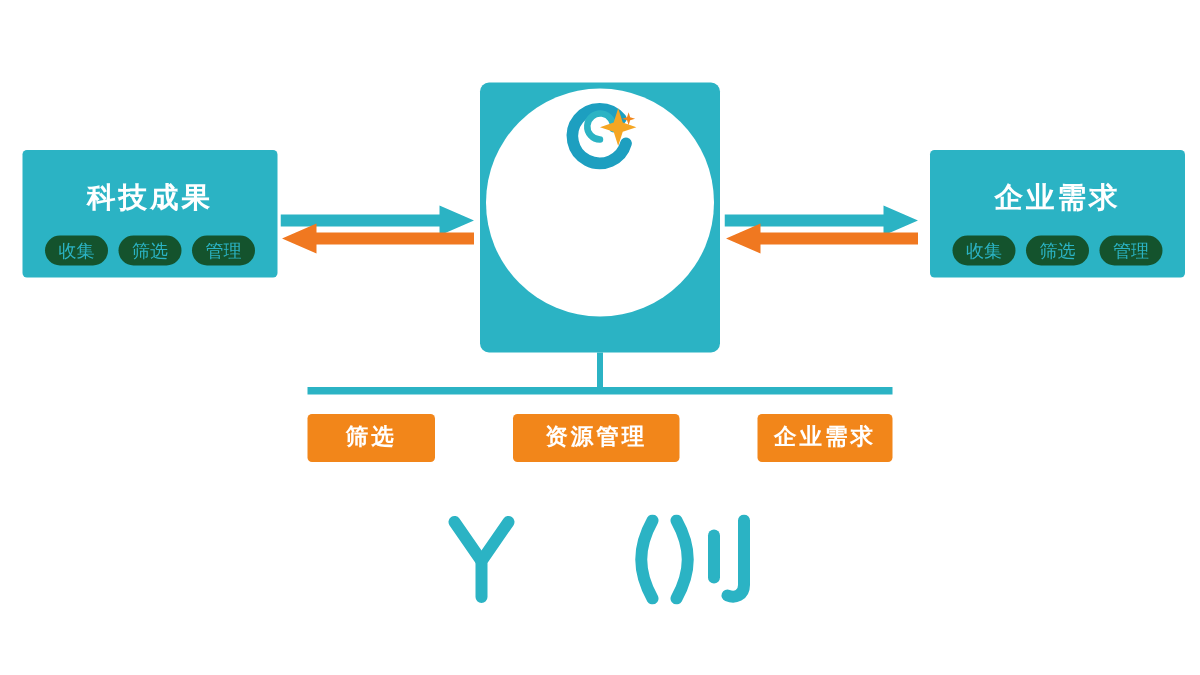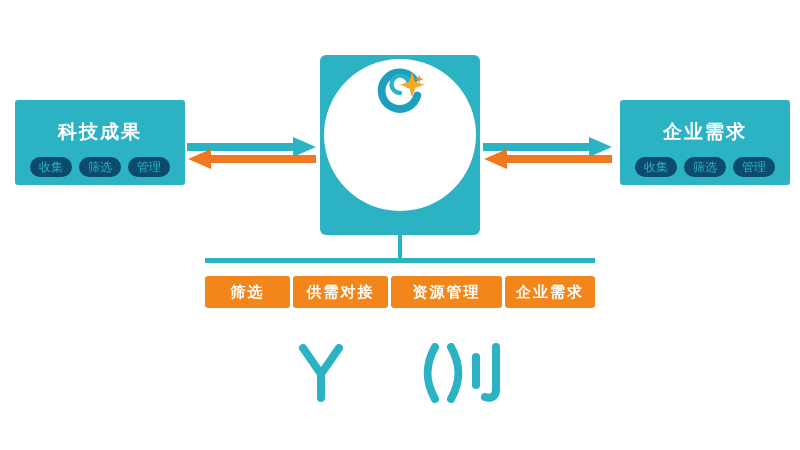--- a/index.html
+++ b/index.html
@@ -31,21 +31,21 @@
     font-weight:bold;
     letter-spacing:2px;
   }
   .pill-row{
     margin-top:12px;
     display:flex;
     justify-content:center;
     gap:7px;
   }
   .pill{
-    background:#0c4a6e;
+    background:#14532d;
     color:#2bb3c4;
     font-size:12px;
     line-height:20px;
     padding:0 9px;
     border-radius:11px;
     cursor:pointer;
   }
   
   .center-box{
     position:absolute;
@@ -161,21 +161,20 @@
   <svg class="arrow-svg arrow-right" viewBox="0 0 130 34">
     <polygon points="0,7 106,7 106,1 129,11 106,21 106,15 0,15" fill="#2bb3c4"></polygon>
     <polygon points="129,19 24,19 24,13 1,23 24,33 24,27 129,27" fill="#f07820"></polygon>
   </svg>
 
   <div class="v-stub"></div>
   <div class="h-bar"></div>
 
   <div class="btn-row">
     <div class="o-btn b0">筛选</div>
-    <div class="o-btn b1">供需对接</div>
     <div class="o-btn b2">资源管理</div>
     <div class="o-btn b3">企业需求</div>
   </div>
 
   <svg class="watermark" viewBox="0 0 210 60">
     <g stroke="#2bb3c4" stroke-width="8" fill="none" stroke-linecap="round" stroke-linejoin="round">
       <path d="M8 5 L26 31"></path>
       <path d="M44 5 L26 31 L26 55"></path>
       <path d="M140 4 C130 22 130 38 140 56"></path>
       <path d="M156 4 C166 22 166 38 156 56"></path>

